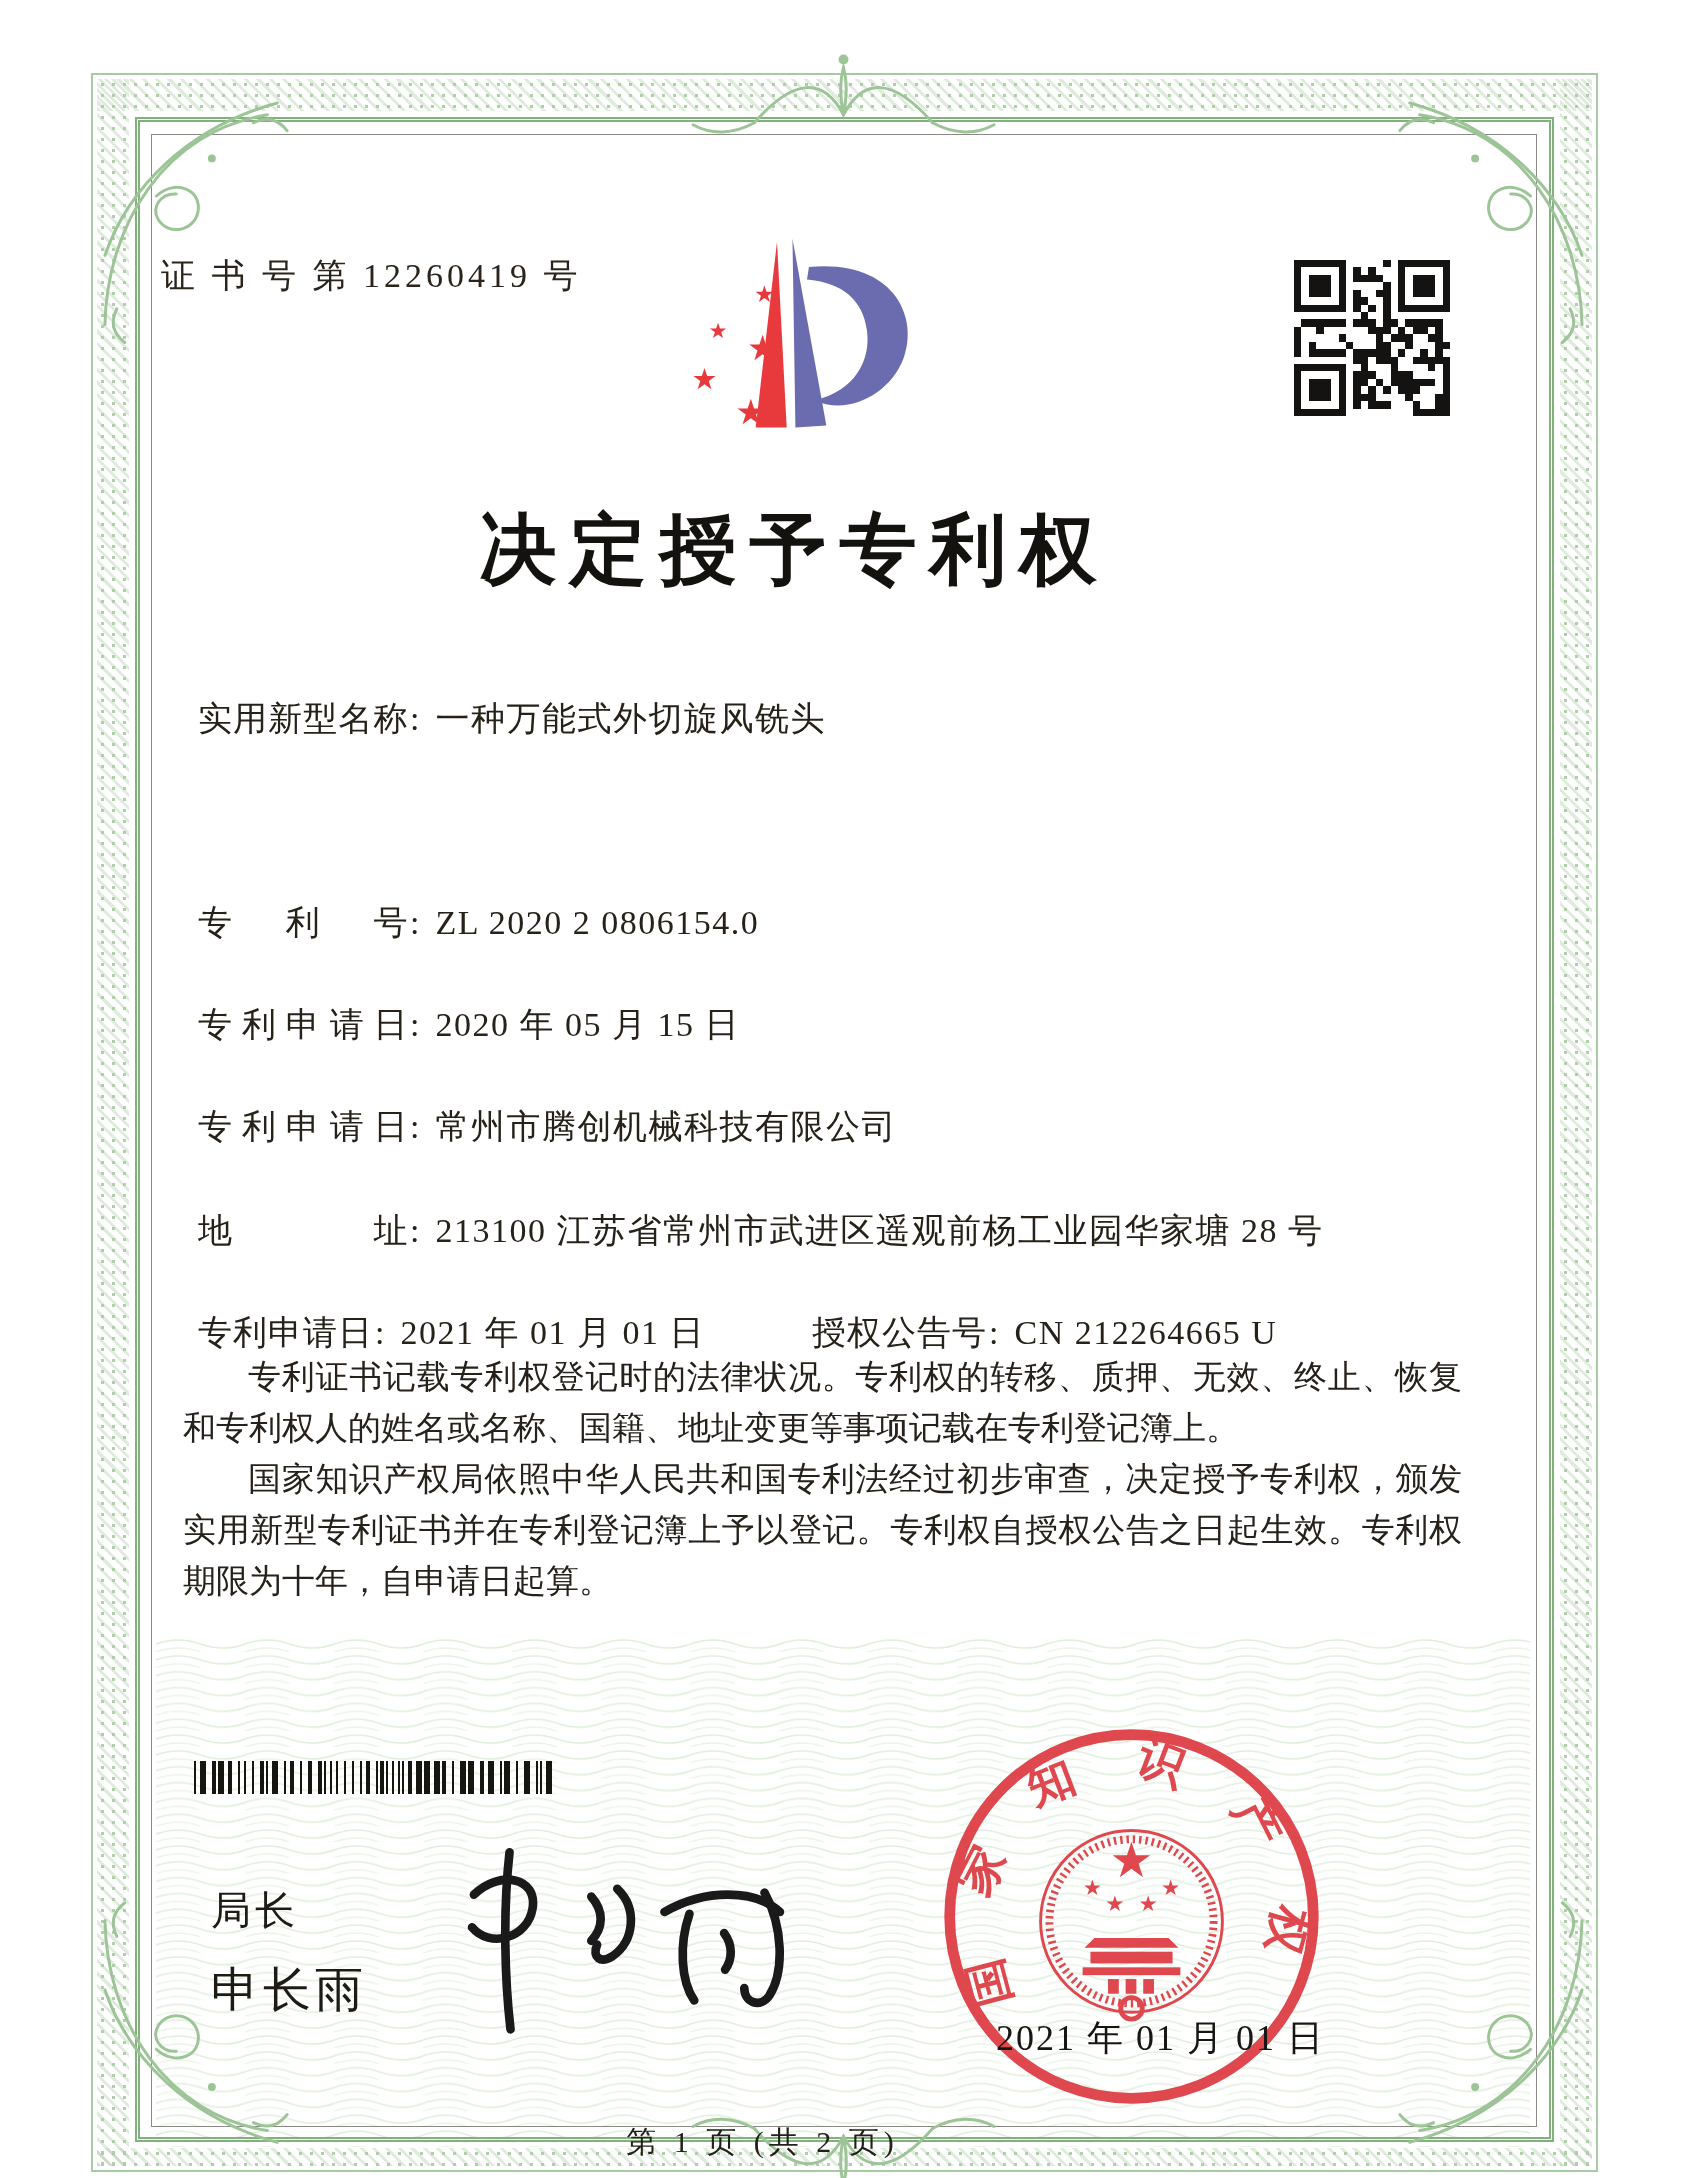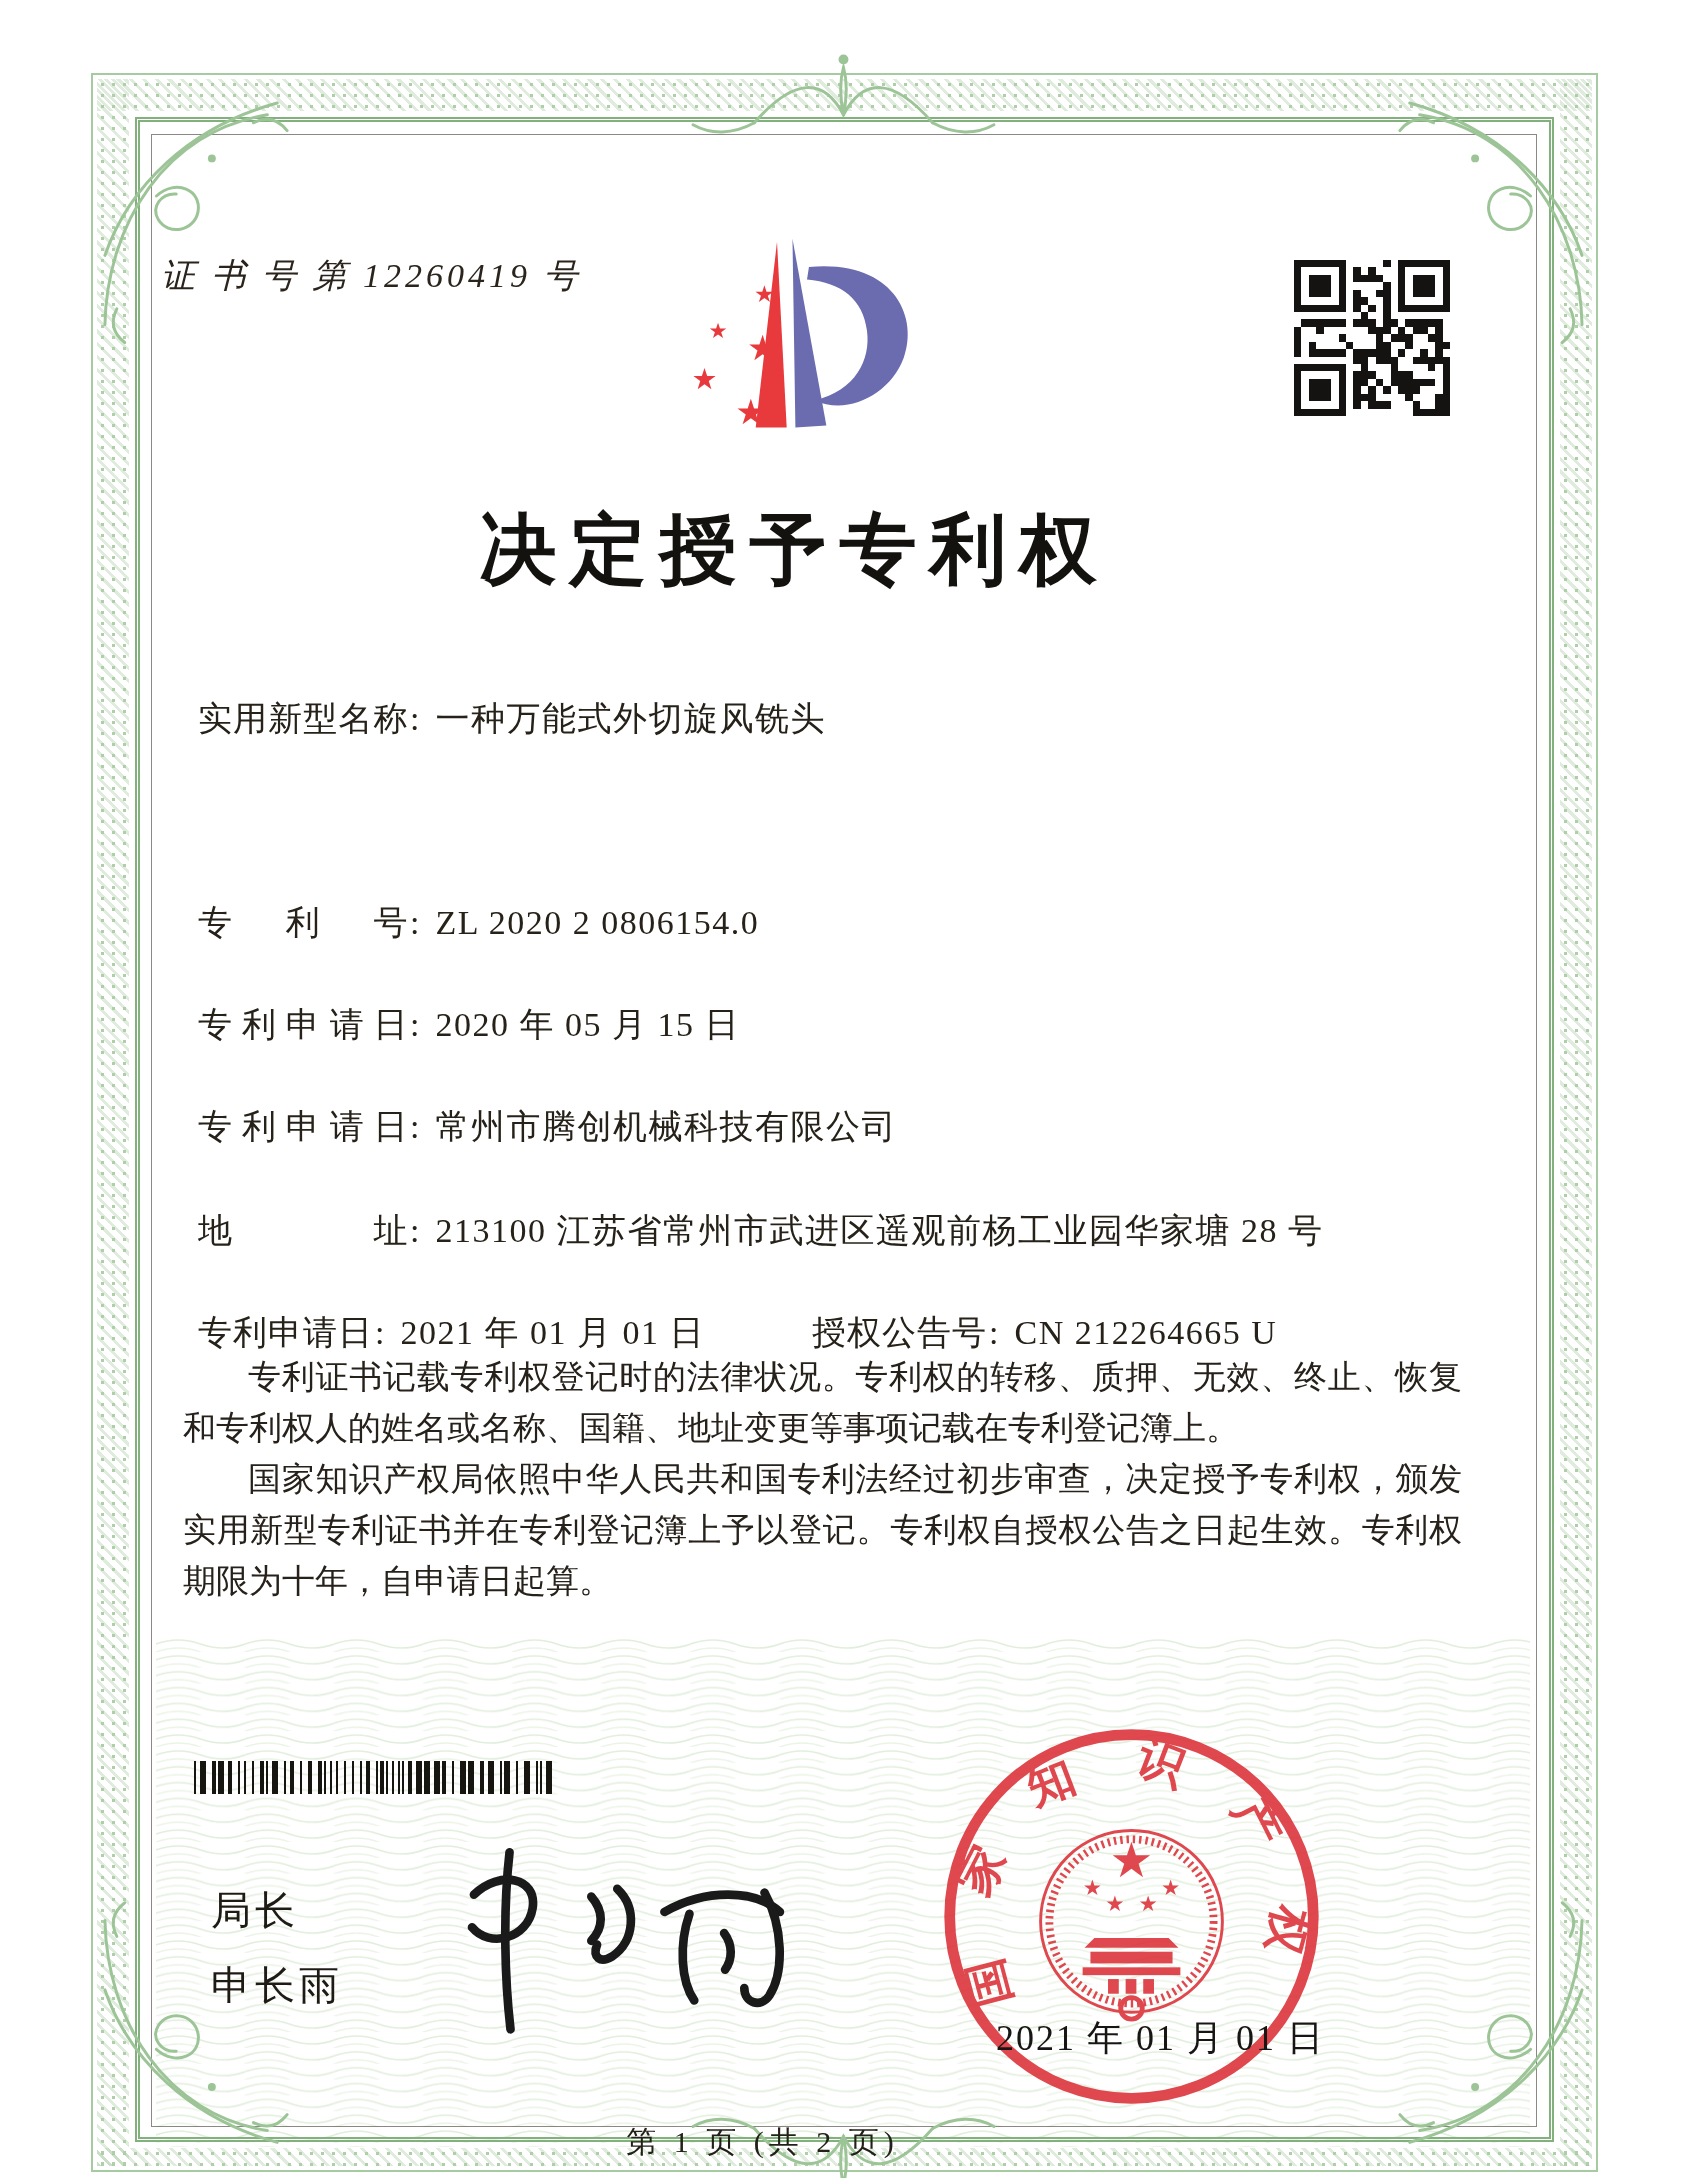--- a/index.html
+++ b/index.html
@@ -15,21 +15,21 @@
   .lace-top{left:97px;top:79px;right:91px;height:32px;}
   .lace-bottom{left:97px;bottom:12px;right:91px;height:18px;}
   .lace-left{left:97px;top:79px;width:32px;bottom:12px;}
   .lace-right{right:91px;top:79px;width:32px;bottom:12px;}
   .f-mid{position:absolute;left:135px;top:117px;right:129px;bottom:36px;border:5px double #82b17e;}
   .f-inner{position:absolute;left:151px;top:134px;right:146px;bottom:51px;border:1px solid #4c4a40;opacity:.65;}
   #flourish{position:absolute;left:0;top:0;pointer-events:none;}
   #waves{position:absolute;left:156px;top:1636px;width:1374px;height:511px;opacity:.85;}
 
   
-  .cert-no{position:absolute;left:161px;top:253px;font-size:34px;letter-spacing:4px;color:#2a241c;font-style:italic;}
+  .cert-no{position:absolute;left:161px;top:253px;font-size:34px;letter-spacing:4px;color:#2a241c;}
   #logo{position:absolute;left:661px;top:234px;}
   #qr{position:absolute;left:1294px;top:260px;width:156px;height:156px;display:grid;grid-template-columns:repeat(21,1fr);grid-template-rows:repeat(21,1fr);background:#fff;}
   #qr div{width:100%;height:100%;}
   #qr .b{background:#151311;}
   .title{position:absolute;left:0;right:94px;top:499px;text-align:center;font-size:77px;font-weight:bold;letter-spacing:13px;color:#14120f;white-space:nowrap;}
 
   
   .row{position:absolute;left:198px;width:1317px;height:50px;font-size:34px;white-space:nowrap;}
   .flabel{display:inline-block;width:210px;text-align:justify;text-align-last:justify;letter-spacing:0.5px;}
   .glabel{display:inline-block;letter-spacing:1px;}
@@ -39,21 +39,21 @@
 
   
   .paras{position:absolute;left:183px;top:1352px;width:1279px;font-size:33px;line-height:51px;text-align:justify;color:#26211a;}
   .paras p{margin:0;text-indent:65px;}
 
   
   #barcode{position:absolute;left:194px;top:1761px;width:364px;height:33px;display:flex;align-items:stretch;}
   #barcode i{display:block;height:100%;}
   #barcode .k{background:#17150f;}
   .role{position:absolute;left:211px;top:1883px;font-size:40px;letter-spacing:4px;color:#1e1b15;}
-  .name{position:absolute;left:211px;top:1958px;font-size:40px;letter-spacing:4px;color:#1e1b15;}
+  .name{position:absolute;left:211px;top:1958px;font-size:48px;letter-spacing:4px;color:#1e1b15;}
   #signature{position:absolute;left:447px;top:1832px;}
   #seal{position:absolute;left:936px;top:1721px;}
   .seal-date{position:absolute;left:996px;top:2014px;font-size:36px;letter-spacing:2px;color:#181614;white-space:nowrap;}
   .footer{position:absolute;left:0;width:1525px;top:2122px;text-align:center;font-size:30px;letter-spacing:5px;color:#232019;}
 </style>
 </head>
 <body>
 
 <div id="page">
 

